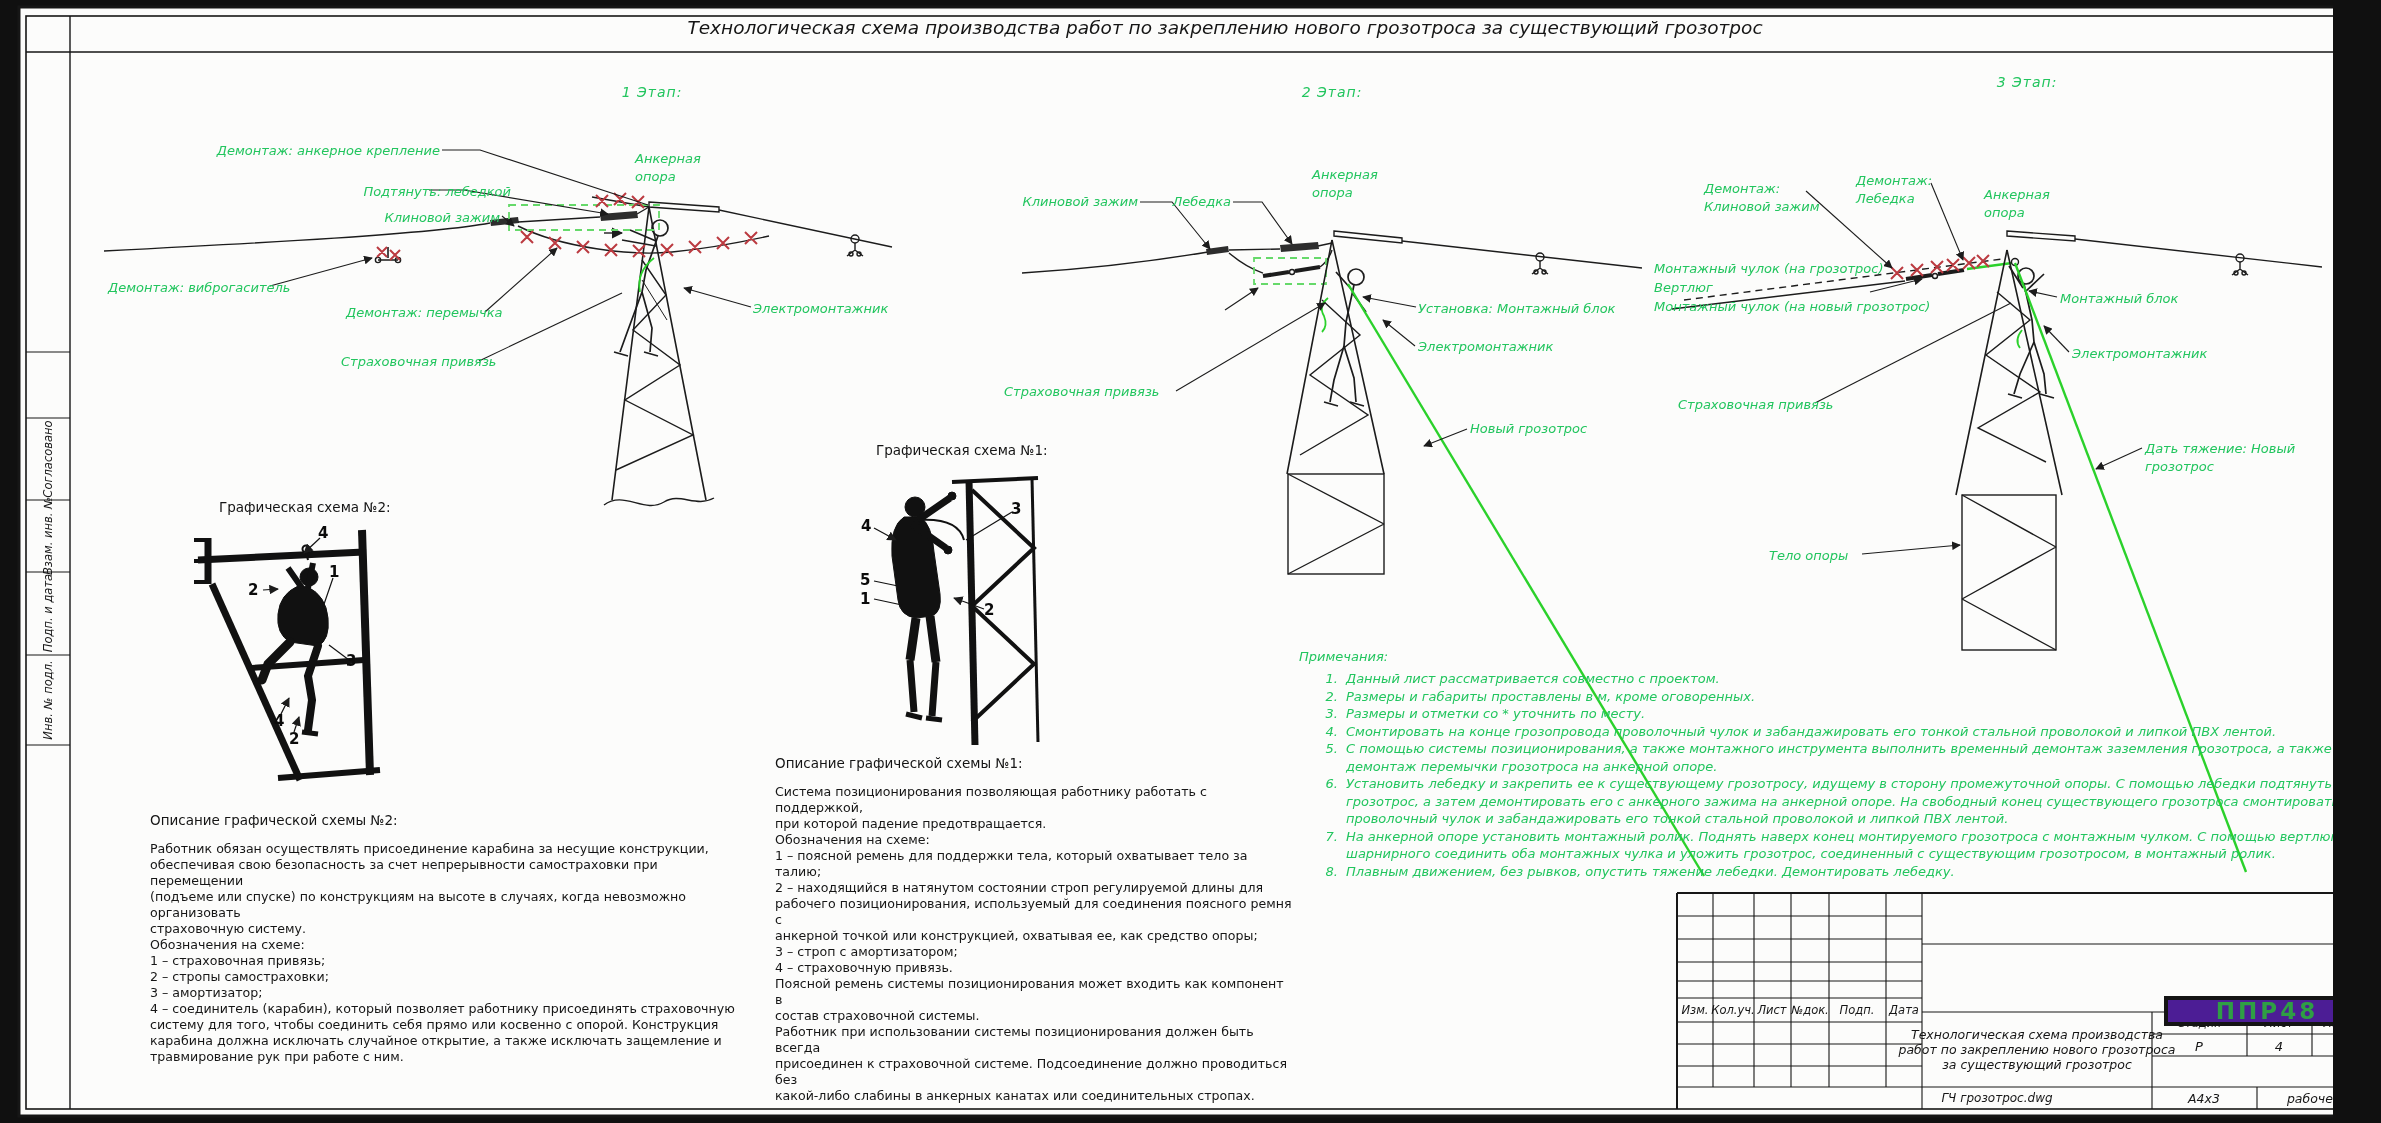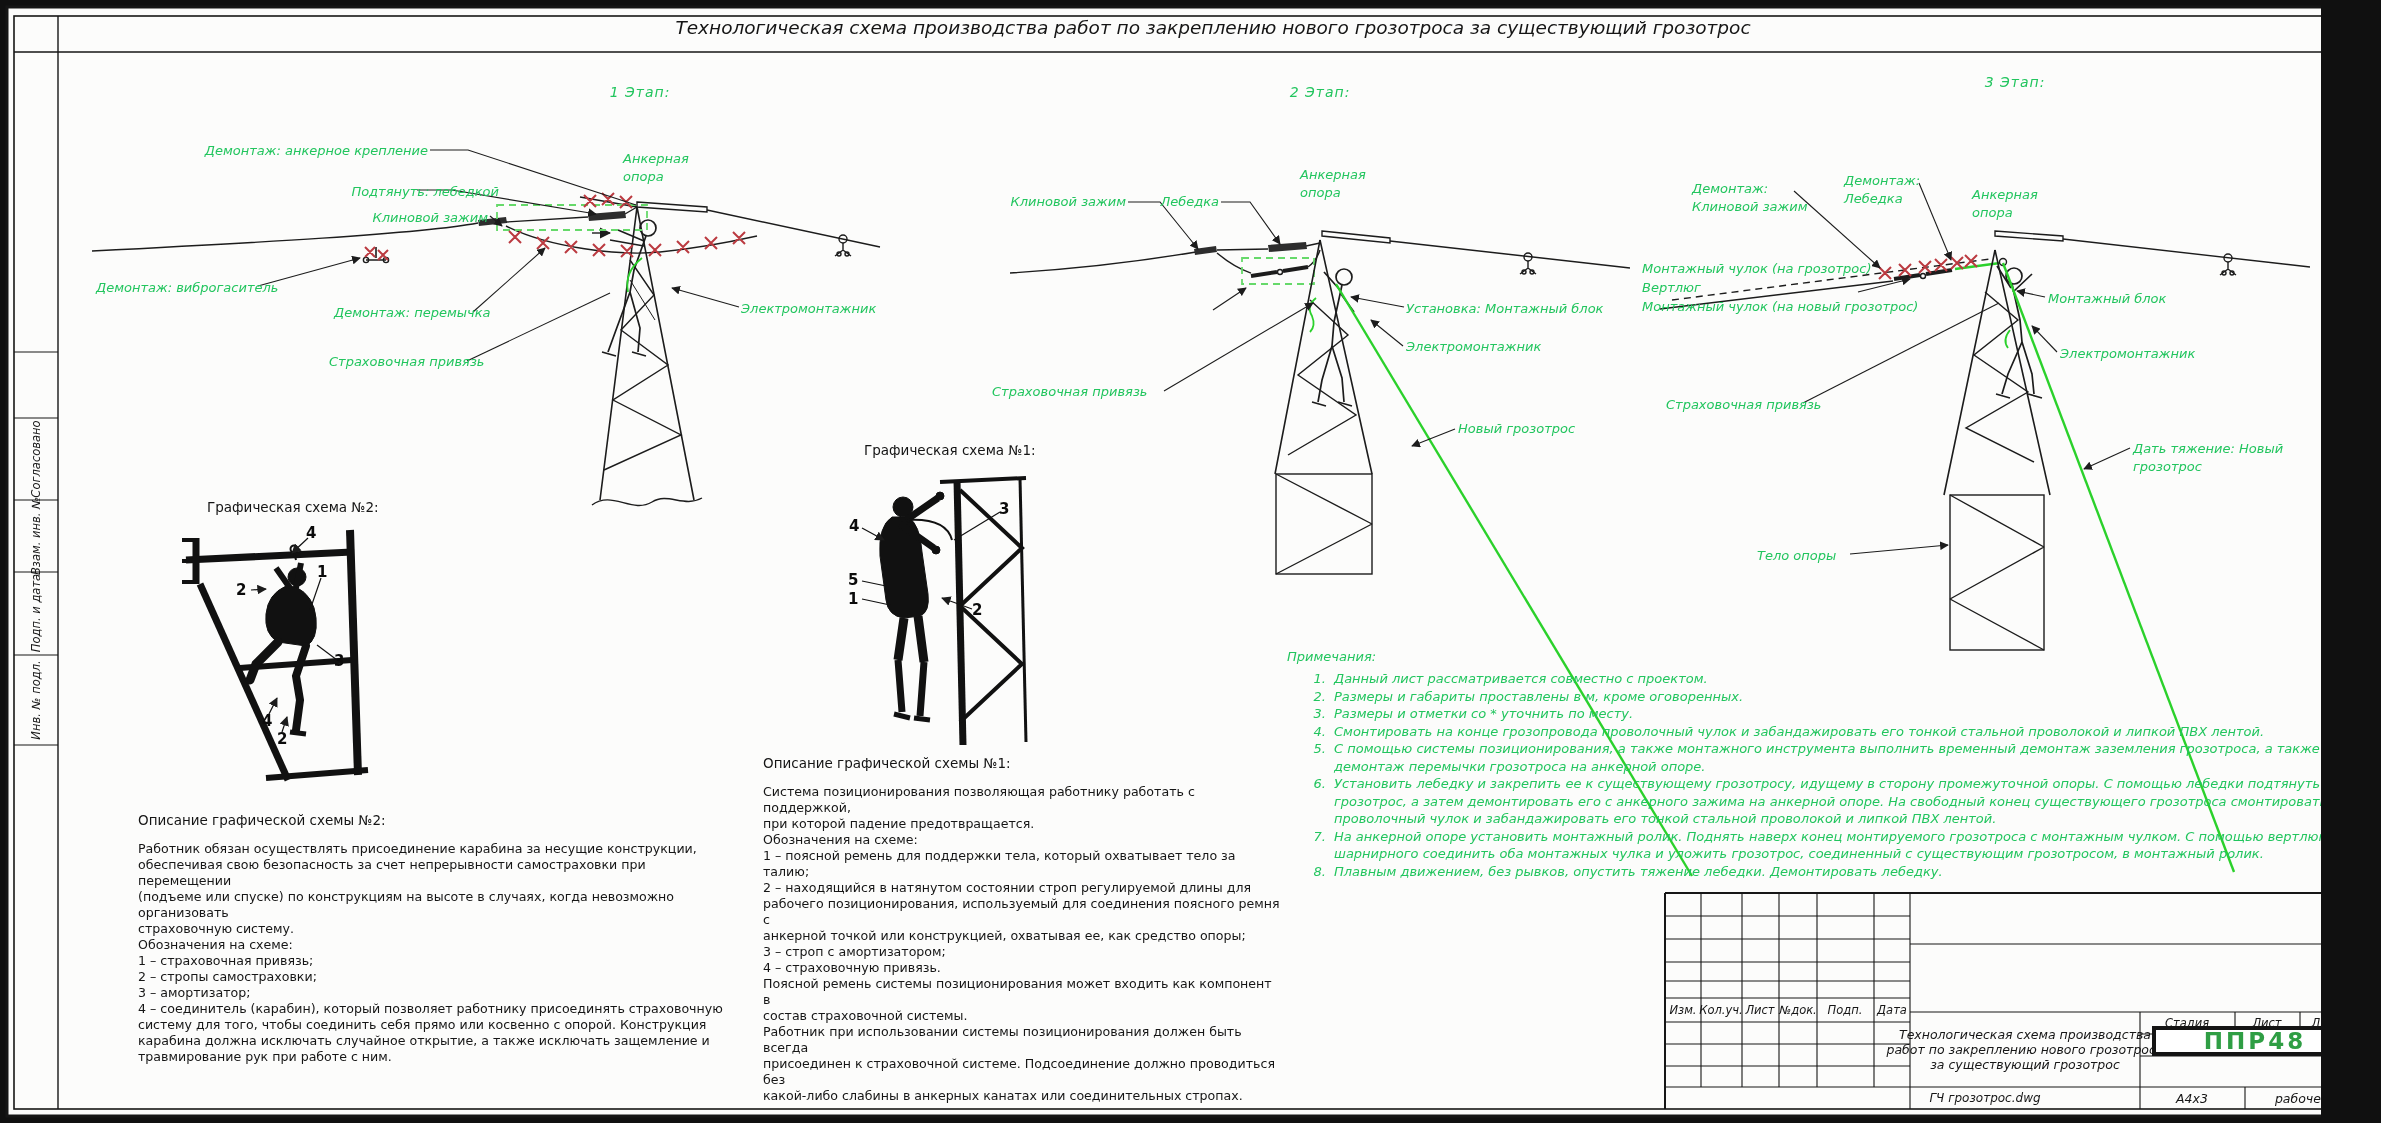--- a/index.html
+++ b/index.html
@@ -1,17 +1,17 @@
 <!DOCTYPE html>
 <html><head>
 <meta charset="utf-8">
 <style>
   html,body{margin:0;padding:0;background:#101010;}
   #sheet{position:relative;width:2321px;height:1123px;background:#101010;overflow:hidden;
-         font-family:"DejaVu Sans",sans-serif;}
+         font-family:"DejaVu Sans",sans-serif;margin-left:12px;}
   #paper{position:absolute;left:6px;top:6px;width:2369px;height:1111px;background:#fcfcfb;}
   svg{position:absolute;left:0;top:0;}
   .lbl{position:absolute;font:italic 13px "DejaVu Sans",sans-serif;color:#22c55e;
        white-space:pre-line;line-height:1.35;}
   .ra{transform:translateX(-100%);text-align:right;}
   .ctr{transform:translateX(-50%);text-align:center;}
   .hd{font-size:14px;letter-spacing:1px;}
   .sch-h{position:absolute;font:13.5px "DejaVu Sans",sans-serif;color:#141414;}
   .desc{position:absolute;font:12.6px "DejaVu Sans",sans-serif;color:#161616;
         white-space:pre-line;line-height:16px;}
@@ -19,22 +19,22 @@
   .notes{position:absolute;left:1287px;top:649px;width:1075px;
          font:italic 13px "DejaVu Sans",sans-serif;color:#22c55e;}
   .notes ol{margin:6px 0 0 0;padding-left:43px;line-height:17.5px;}
   .notes li{padding-left:4px;}
   .vlbl{position:absolute;font:italic 11.5px "DejaVu Sans",sans-serif;color:#1a1a1a;
         transform:translate(-50%,-50%) rotate(-90deg);white-space:nowrap;}
   .tb{position:absolute;font:italic 11.5px "DejaVu Sans",sans-serif;color:#161616;
       transform:translate(-50%,-50%);text-align:center;white-space:pre-line;}
   .tb-title{font-size:12.5px;line-height:15px;}
   .tb-val{font-size:13px;}
-  #logo{position:absolute;left:2152px;top:1026px;width:198px;height:22px;
-        border:4px solid #141414;background:#ffffff;display:flex;align-items:center;justify-content:center;
+  #logo{position:absolute;left:2152px;top:996px;width:198px;height:22px;
+        border:4px solid #141414;background:#4c1d95;display:flex;align-items:center;justify-content:center;
         font:bold 23px "DejaVu Sans",sans-serif;color:#2f9e44;letter-spacing:3px;}
   .title{position:absolute;left:1213px;top:17px;transform:translateX(-50%);
          font:italic 18.5px "DejaVu Sans",sans-serif;color:#151515;white-space:nowrap;}
 </style>
 </head>
 <body>
 
 <div id="sheet">
   <div id="paper"></div>
 

